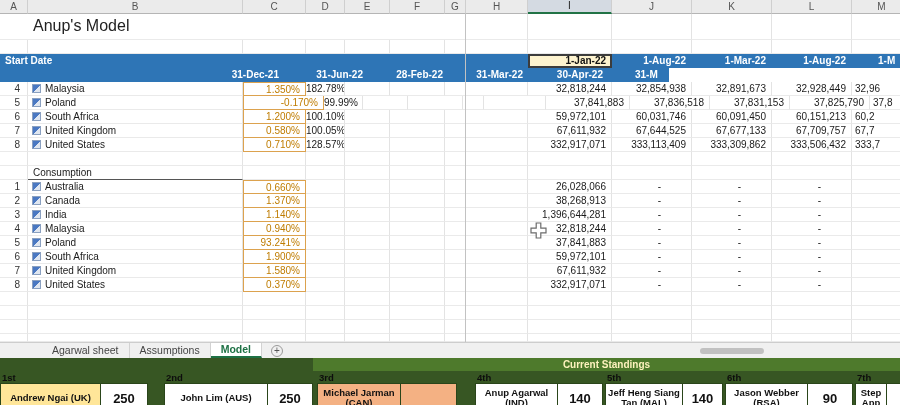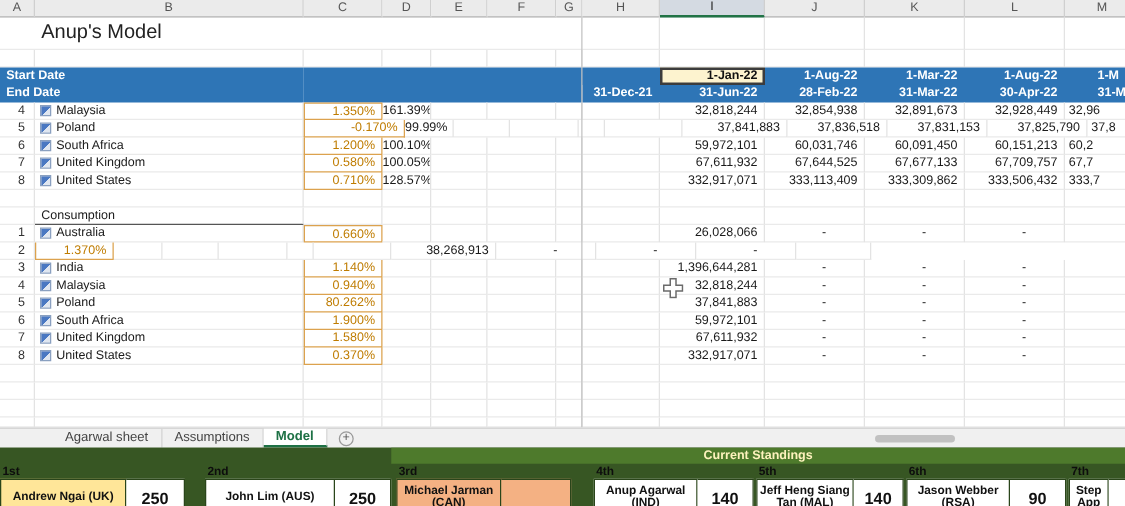--- a/index.html
+++ b/index.html
@@ -103,37 +103,36 @@
       <div class="row" style="height:14px">
         <div class="bcell bleft" style="width:243px">Start Date</div>
         <div class="bcell" style="width:285px"></div>
         <div class="bcell bsel" style="width:84px">1-Jan-22</div>
         <div class="bcell brt" style="width:80px">1-Aug-22</div>
         <div class="bcell brt" style="width:80px">1-Mar-22</div>
         <div class="bcell brt" style="width:80px">1-Aug-22</div>
         <div class="bcell bm" style="width:60px">1-M</div>
       </div>
       <div class="row" style="height:14px">
-        <div class="bcell bleft" style="width:243px">End Date</div>
         <div class="bcell" style="width:223px"></div>
         <div class="bcell brt" style="width:62px">31-Dec-21</div>
         <div class="bcell brt" style="width:84px">31-Jun-22</div>
         <div class="bcell brt" style="width:80px">28-Feb-22</div>
         <div class="bcell brt" style="width:80px">31-Mar-22</div>
         <div class="bcell brt" style="width:80px">30-Apr-22</div>
         <div class="bcell bm" style="width:60px">31-M</div>
       </div>
       <div class="row" style="height:14px">
         <div class="cell ridx" style="width:28px">4</div>
         <div class="cell bname" style="width:215px">
           <span class="flag"></span>
           <span>Malaysia</span>
         </div>
         <div class="cell c-or ctop" style="width:63px">1.350%</div>
-        <div class="cell num" style="width:39px">161.39%</div>
+        <div class="cell num" style="width:39px">182.78%</div>
         <div class="cell" style="width:45px"></div>
         <div class="cell" style="width:55px"></div>
         <div class="cell" style="width:21px"></div>
         <div class="cell" style="width:62px"></div>
         <div class="cell num" style="width:84px">32,818,244</div>
         <div class="cell num" style="width:80px">32,854,938</div>
         <div class="cell num" style="width:80px">32,891,673</div>
         <div class="cell num" style="width:80px">32,928,449</div>
         <div class="cell mnum" style="width:60px">32,96</div>
       </div>
@@ -252,20 +251,24 @@
         <div class="cell" style="width:21px"></div>
         <div class="cell" style="width:62px"></div>
         <div class="cell num" style="width:84px">26,028,066</div>
         <div class="cell dash" style="width:80px">-</div>
         <div class="cell dash" style="width:80px">-</div>
         <div class="cell dash" style="width:80px">-</div>
         <div class="cell" style="width:60px"></div>
       </div>
       <div class="row" style="height:14px">
         <div class="cell ridx" style="width:28px">2</div>
+        <div class="cell bname" style="width:215px">
+          <span class="flag"></span>
+          <span>Canada</span>
+        </div>
         <div class="cell c-or" style="width:63px">1.370%</div>
         <div class="cell" style="width:39px"></div>
         <div class="cell" style="width:45px"></div>
         <div class="cell" style="width:55px"></div>
         <div class="cell" style="width:21px"></div>
         <div class="cell" style="width:62px"></div>
         <div class="cell num" style="width:84px">38,268,913</div>
         <div class="cell dash" style="width:80px">-</div>
         <div class="cell dash" style="width:80px">-</div>
         <div class="cell dash" style="width:80px">-</div>
@@ -306,21 +309,21 @@
         <div class="cell dash" style="width:80px">-</div>
         <div class="cell dash" style="width:80px">-</div>
         <div class="cell" style="width:60px"></div>
       </div>
       <div class="row" style="height:14px">
         <div class="cell ridx" style="width:28px">5</div>
         <div class="cell bname" style="width:215px">
           <span class="flag"></span>
           <span>Poland</span>
         </div>
-        <div class="cell c-or" style="width:63px">80.262%</div>
+        <div class="cell c-or" style="width:63px">93.241%</div>
         <div class="cell" style="width:39px"></div>
         <div class="cell" style="width:45px"></div>
         <div class="cell" style="width:55px"></div>
         <div class="cell" style="width:21px"></div>
         <div class="cell" style="width:62px"></div>
         <div class="cell num" style="width:84px">37,841,883</div>
         <div class="cell dash" style="width:80px">-</div>
         <div class="cell dash" style="width:80px">-</div>
         <div class="cell dash" style="width:80px">-</div>
         <div class="cell" style="width:60px"></div>

